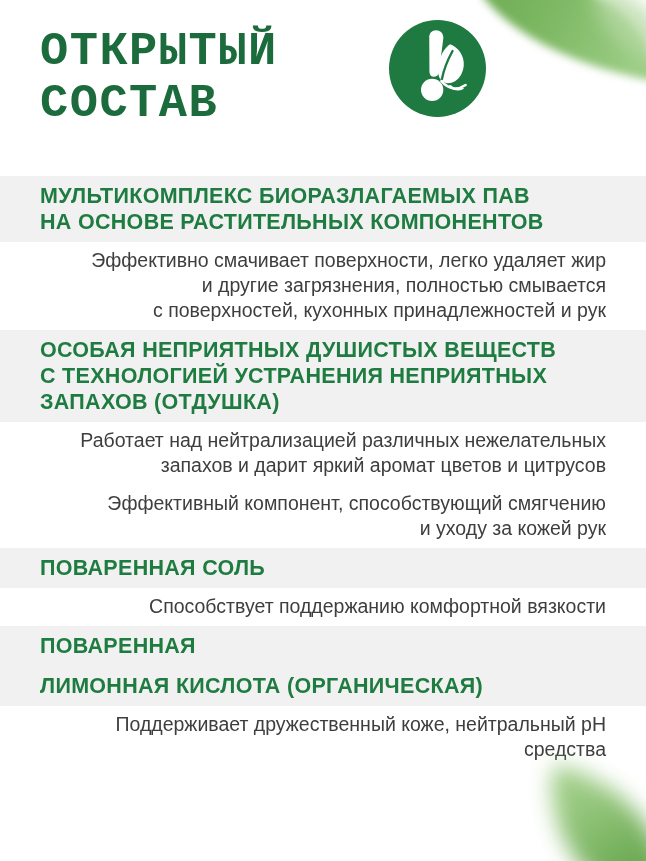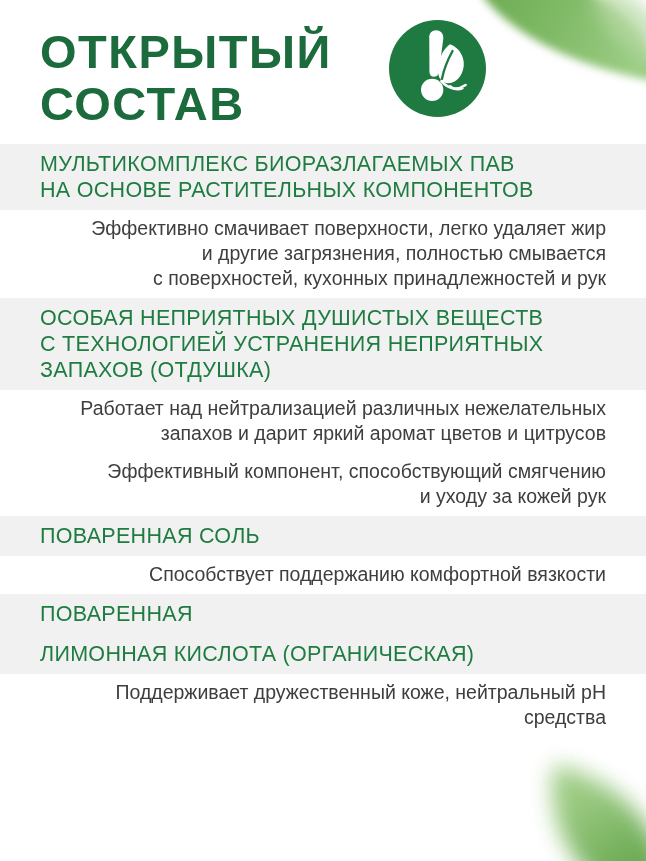--- a/index.html
+++ b/index.html
@@ -19,41 +19,42 @@
     position:relative;
     width:646px;height:861px;
     background:#ffffff;
     overflow:hidden;
   }
   .content{position:relative;z-index:1;}
   
   .header{
     position:relative;
     padding:26px 40px 12px 40px;
-    height:144px;
+    height:176px;
+    font-family:Liberation Mono, monospace;
   }
   .page-title{
     font-size:47px;
     line-height:52px;
     font-weight:800;
     letter-spacing:1.5px;
     color:var(--title-green);
     white-space:pre-line;
   }
   .badge{
     position:absolute;
     left:389px;top:20px;
     width:97px;height:97px;
   }
   .badge svg{display:block;width:100%;height:100%;}
   
   .section-heading{
     background:var(--band-bg);
     color:var(--heading-green);
-    font-weight:400;
+    font-weight:700;
     font-size:21.5px;
     line-height:26px;
     letter-spacing:0.3px;
     padding:7px 40px;
     white-space:pre-line;
   }
   .section-body{
     color:var(--body-text);
     font-size:19.5px;
     line-height:25px;

